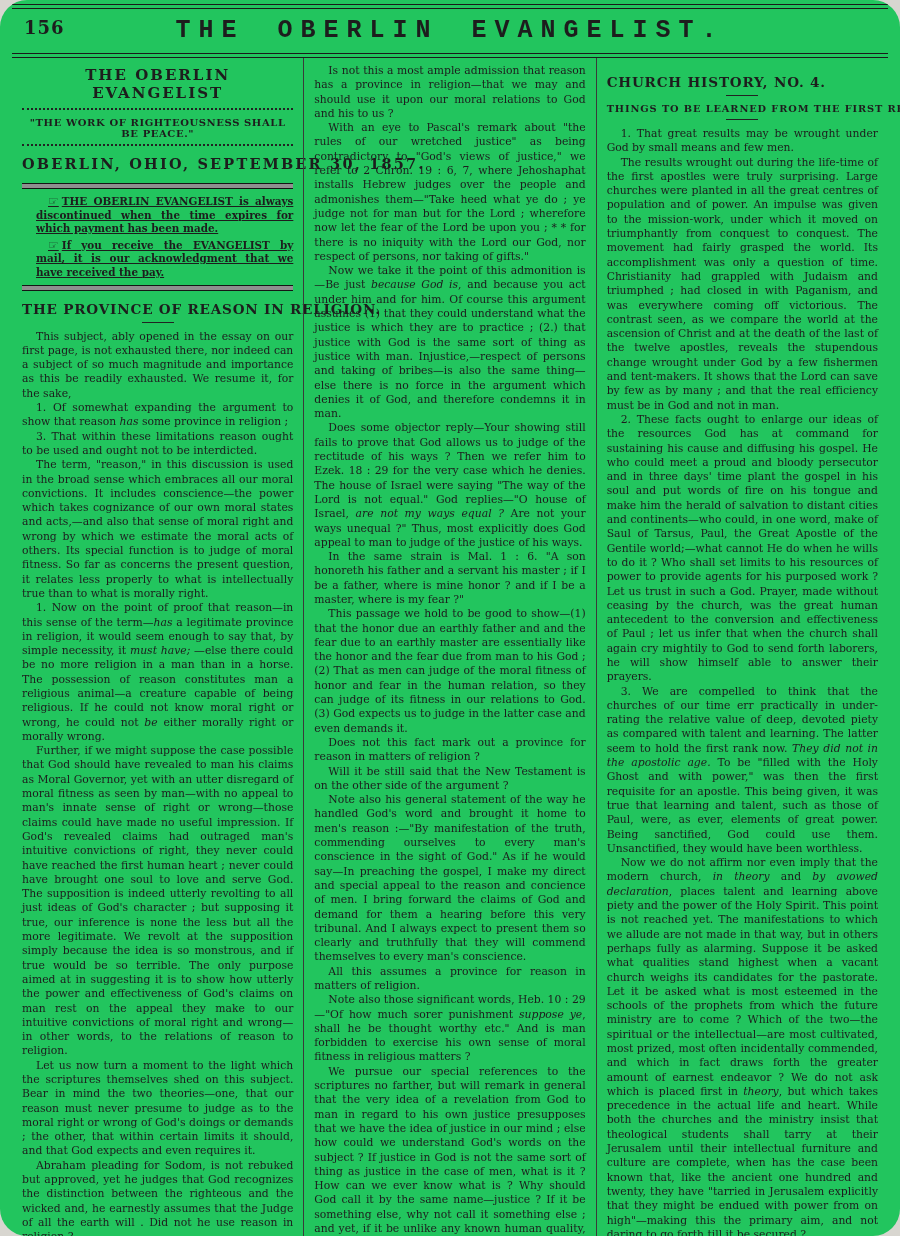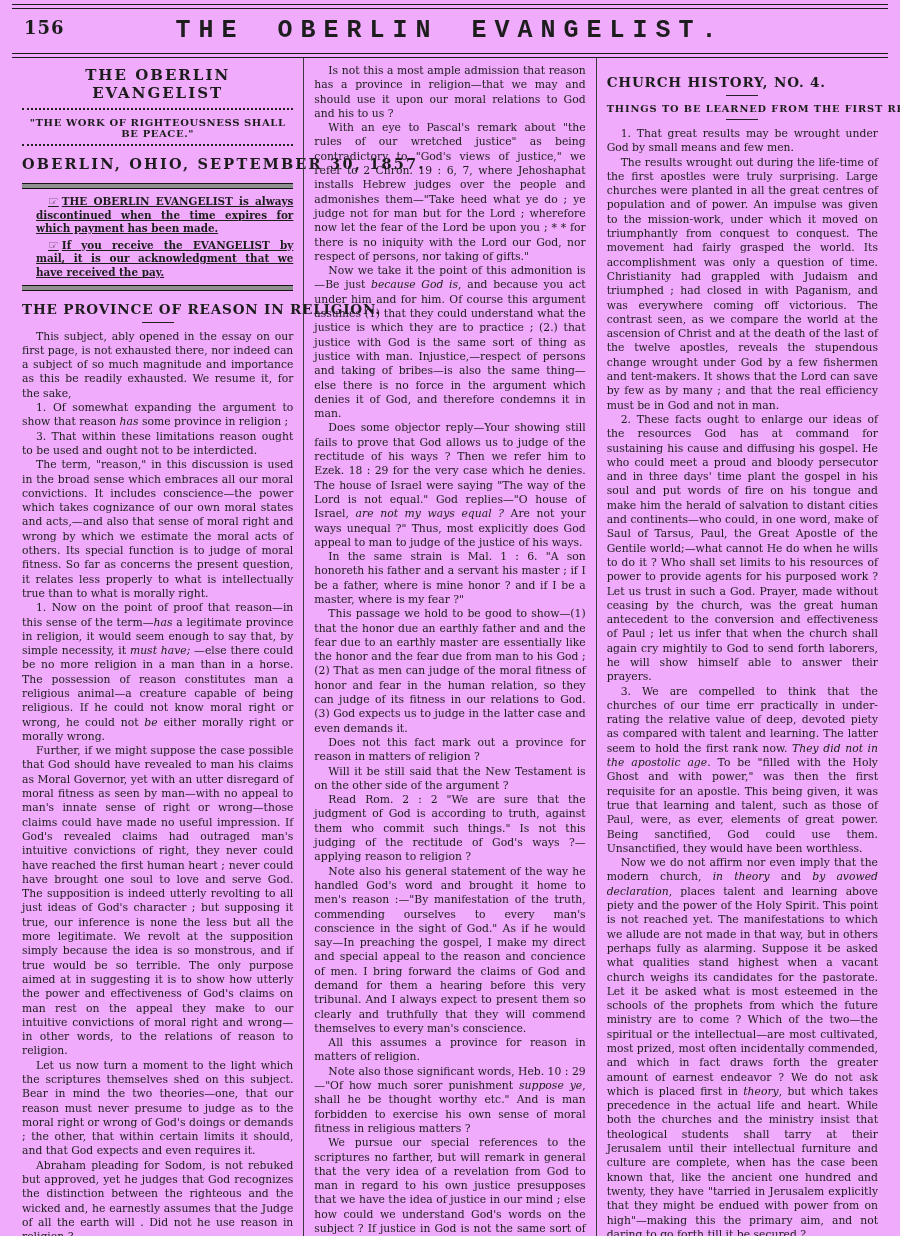--- a/index.html
+++ b/index.html
@@ -1,25 +1,26 @@
 <!DOCTYPE html>
 <html><head>
 <meta charset="utf-8">
 <style>
   html,body{margin:0;padding:0;background:#d8d6d0;}
   .page{
     position:relative;
     width:900px;height:1236px;
     margin:0 auto;
-    background:#f0abfc;
+    background:#22c55e;
     color:#1d1d1d;
     font-family:"DejaVu Serif","Liberation Serif",serif;
     overflow:hidden;
     box-sizing:border-box;
     padding:4px 12px 0 12px;
+    border-radius:27px;
   }
   .rule-double{height:3px;border-top:1px solid #1a1a1a;border-bottom:1px solid #1a1a1a;}
   .page-header{position:relative;height:44px;}
   .page-num{position:absolute;left:12px;top:8px;font-size:18px;font-weight:bold;letter-spacing:1px;}
   .paper-title{
     margin:0;text-align:center;line-height:44px;
     font-size:25px;font-weight:bold;letter-spacing:8px;word-spacing:10px;font-family:Liberation Mono, monospace;
   }
   .columns{display:flex;align-items:stretch;min-height:1178px;}
   .col{flex:1 1 0;padding:6px 10px 0 10px;min-width:0;}
@@ -102,21 +103,20 @@
     <section class="col">
       <div class="article-body">
           <p class="para">Is not this a most ample admission that reason has a province in religion—that we may and should use it upon our moral relations to God and his to us ?</p>
           <p class="para">With an eye to Pascal's remark about "the rules of our wretched justice" as being contradictory to "God's views of justice," we refer to 2 Chron. 19 : 6, 7, where Jehoshaphat installs Hebrew judges over the people and admonishes them—"Take heed what ye do ; ye judge not for man but for the Lord ; wherefore now let the fear of the Lord be upon you ; * * for there is no iniquity with the Lord our God, nor respect of persons, nor taking of gifts."</p>
           <p class="para">Now we take it the point of this admonition is—Be just <i>because God is</i>, and because you act under him and for him. Of course this argument assumes (1) that they could understand what the justice is which they are to practice ; (2.) that justice with God is the same sort of thing as justice with man. Injustice,—respect of persons and taking of bribes—is also the same thing—else there is no force in the argument which denies it of God, and therefore condemns it in man.</p>
           <p class="para">Does some objector reply—Your showing still fails to prove that God allows us to judge of the rectitude of his ways ? Then we refer him to Ezek. 18 : 29 for the very case which he denies. The house of Israel were saying "The way of the Lord is not equal." God replies—"O house of Israel, <i>are not my ways equal ?</i> Are not your ways unequal ?" Thus, most explicitly does God appeal to man to judge of the justice of his ways.</p>
           <p class="para">In the same strain is Mal. 1 : 6. "A son honoreth his father and a servant his master ; if I be a father, where is mine honor ? and if I be a master, where is my fear ?"</p>
           <p class="para">This passage we hold to be good to show—(1) that the honor due an earthly father and and the fear due to an earthly master are essentially like the honor and the fear due from man to his God ; (2) That as men can judge of the moral fitness of honor and fear in the human relation, so they can judge of its fitness in our relations to God. (3) God expects us to judge in the latter case and even demands it.</p>
           <p class="para">Does not this fact mark out a province for reason in matters of religion ?</p>
           <p class="para">Will it be still said that the New Testament is on the other side of the argument ?</p>
-          <p class="para">Read Rom. 2 : 2 "We are sure that the judgment of God is according to truth, against them who commit such things." Is not this judging of the rectitude of God's ways ?—applying reason to religion ?</p>
           <p class="para">Note also his general statement of the way he handled God's word and brought it home to men's reason :—"By manifestation of the truth, commending ourselves to every man's conscience in the sight of God." As if he would say—In preaching the gospel, I make my direct and special appeal to the reason and concience of men. I bring forward the claims of God and demand for them a hearing before this very tribunal. And I always expect to present them so clearly and truthfully that they will commend themselves to every man's conscience.</p>
           <p class="para">All this assumes a province for reason in matters of religion.</p>
           <p class="para">Note also those significant words, Heb. 10 : 29—"Of how much sorer punishment <i>suppose ye</i>, shall he be thought worthy etc." And is man forbidden to exercise his own sense of moral fitness in religious matters ?</p>
           <p class="para">We pursue our special references to the scriptures no farther, but will remark in general that the very idea of a revelation from God to man in regard to his own justice presupposes that we have the idea of justice in our mind ; else how could we understand God's words on the subject ? If justice in God is not the same sort of thing as justice in the case of men, what is it ? How can we ever know what is ? Why should God call it by the same name—justice ? If it be something else, why not call it something else ; and yet, if it be unlike any known human quality, what could he call it, intelligibly to us ?</p>
         </div>
     </section>
 
     <section class="col">
       <h2 class="article-title">CHURCH HISTORY, NO. 4.</h2>
       <div class="title-divider"></div>

